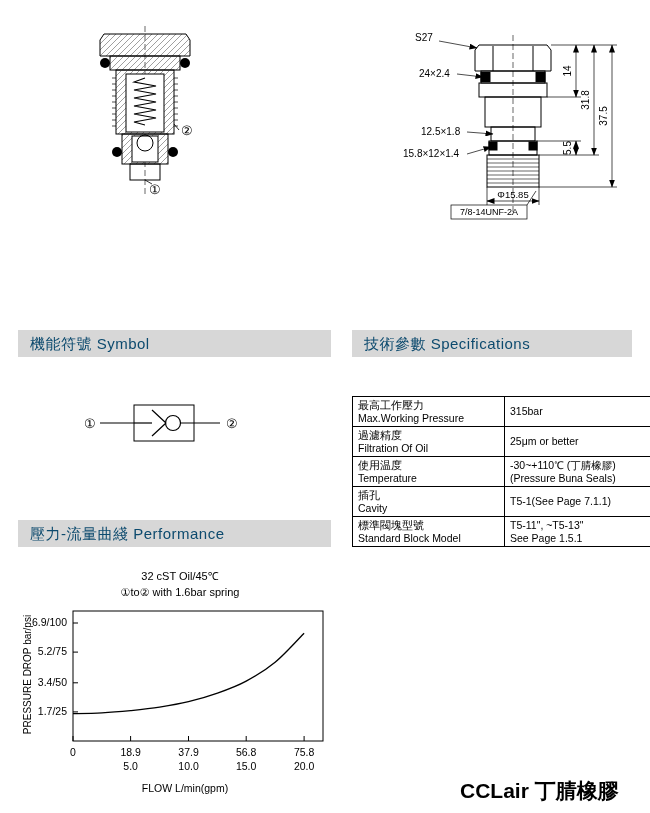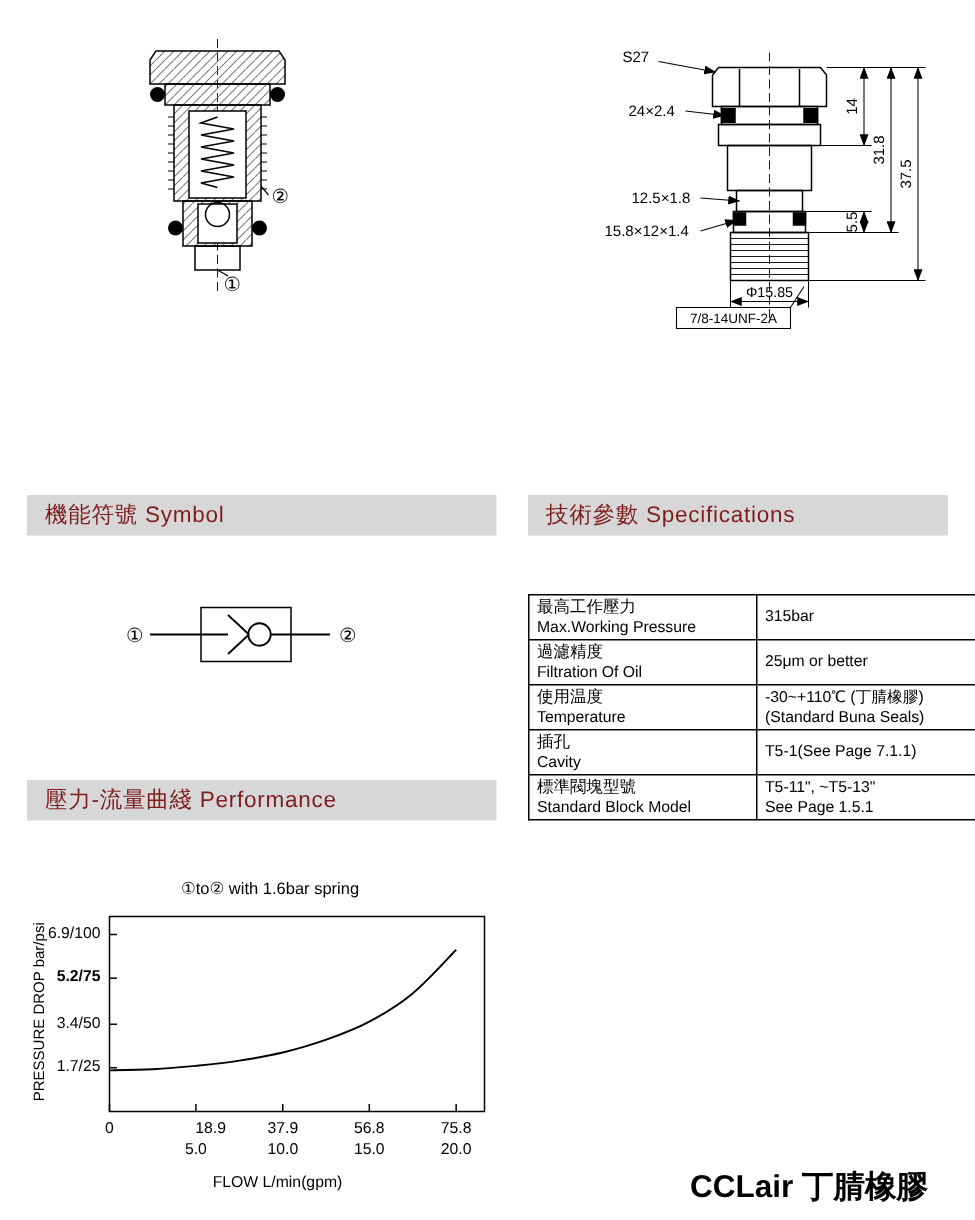--- a/index.html
+++ b/index.html
@@ -1,21 +1,21 @@
 <!DOCTYPE html>
 <html><head>
 <meta charset="utf-8">
 <style>
   * { margin:0; padding:0; box-sizing:border-box; }
   html,body { background:#fff; }
   body { font-family:"Liberation Sans", sans-serif; color:#000; }
   .page { position:relative; width:650px; height:813px; background:#fff; overflow:hidden; }
 
   .bar { position:absolute; height:27px; background:#d7d7d7; font-size:15px; line-height:27px;
-         padding-left:12px; letter-spacing:0.5px; color:#7f1d1d; }
+         padding-left:12px; letter-spacing:0.5px; color:#0c4a6e; }
   #symbol-bar { left:18px; top:330px; width:313px; }
   #spec-bar   { left:352px; top:330px; width:280px; }
   #perf-bar   { left:18px; top:520px; width:313px; }
 
   .spec-table { position:absolute; left:352px; top:396px; width:302px; border-collapse:collapse; }
   .spec-table td { border:1px solid #000; padding:2px 5px; vertical-align:middle; height:27px; }
   .spec-table .lbl { width:152px; }
   .zh { font-size:11px; line-height:13px; }
   .en { font-size:10.5px; line-height:12px; }
   .val { font-size:10.5px; line-height:12.5px; }
@@ -161,21 +161,21 @@
         <div>25μm or better</div>
       </td>
     </tr>
     <tr>
       <td class="lbl">
         <div class="zh">使用温度</div>
         <div class="en">Temperature</div>
       </td>
       <td class="val">
         <div>-30~+110℃ (丁腈橡膠)</div>
-        <div>(Standard Buna Seals)</div>
+        <div>(Pressure Buna Seals)</div>
       </td>
     </tr>
     <tr>
       <td class="lbl">
         <div class="zh">插孔</div>
         <div class="en">Cavity</div>
       </td>
       <td class="val">
         <div>T5-1(See Page 7.1.1)</div>
       </td>
@@ -187,42 +187,43 @@
       </td>
       <td class="val">
         <div>T5-11", ~T5-13"</div>
         <div>See Page 1.5.1</div>
       </td>
     </tr>
   </tbody>
     </table>
 
   <div id="chart-canvas">
+    <div class="chart-title" style="top:12px">32 cST Oil/45℃</div>
     <div class="chart-title" style="top:30px">①to② with 1.6bar spring</div>
     <span class="ylabel">PRESSURE DROP bar/psi</span>
     <svg id="perf-plot" width="250" height="130" viewBox="0 0 250 130">
       <rect x="0" y="0" width="250" height="130" fill="none" stroke="#000" stroke-width="1"></rect>
     <line x1="0" y1="100.9" x2="5" y2="100.9" stroke="#000" stroke-width="1"></line>
         <line x1="0" y1="71.8" x2="5" y2="71.8" stroke="#000" stroke-width="1"></line>
         <line x1="0" y1="41.1" x2="5" y2="41.1" stroke="#000" stroke-width="1"></line>
         <line x1="0" y1="12.0" x2="5" y2="12.0" stroke="#000" stroke-width="1"></line>
         <line x1="0.0" y1="130" x2="0.0" y2="125" stroke="#000" stroke-width="1"></line>
         <line x1="57.6" y1="130" x2="57.6" y2="125" stroke="#000" stroke-width="1"></line>
         <line x1="115.5" y1="130" x2="115.5" y2="125" stroke="#000" stroke-width="1"></line>
         <line x1="173.2" y1="130" x2="173.2" y2="125" stroke="#000" stroke-width="1"></line>
         <line x1="231.1" y1="130" x2="231.1" y2="125" stroke="#000" stroke-width="1"></line>
         <path d="M0.0,102.6C4.8,102.5 19.4,102.3 29.0,101.8C38.6,101.3 48.0,100.5 57.6,99.6C67.2,98.6 76.9,97.6 86.6,96.1C96.2,94.6 105.9,93.0 115.5,90.7C125.2,88.3 134.9,85.5 144.5,82.1C154.1,78.7 163.6,75.3 173.2,70.1C182.8,65.0 192.5,59.3 202.1,51.3C211.8,43.3 226.3,27.1 231.1,22.2" fill="none" stroke="#000" stroke-width="1.3"></path>
       </svg>
     <div class="xlabel">FLOW L/min(gpm)</div>
   <span class="tick-label y-tick" style="top: 148.921px;">1.7/25</span>
       <span class="tick-label y-tick" style="top: 119.842px;">3.4/50</span>
-      <span class="tick-label y-tick" style="top: 89.0526px; font-weight: bold;">5.2/75</span>
+      <span class="tick-label y-tick" style="top: 89.0526px;">5.2/75</span>
       <span class="tick-label y-tick" style="top: 59.9737px;">6.9/100</span>
       <span class="tick-label x-tick" style="left: 38px; top: 190px;">0</span>
-      <span class="tick-label x-tick" style="left: 95.622px; top: 190px; text-align: right;">18.9</span>
+      <span class="tick-label x-tick" style="left: 95.622px; top: 190px;">18.9</span>
       <span class="tick-label x-tick" style="left: 95.622px; top: 204px;">5.0</span>
       <span class="tick-label x-tick" style="left: 153.549px; top: 190px;">37.9</span>
       <span class="tick-label x-tick" style="left: 153.549px; top: 204px;">10.0</span>
       <span class="tick-label x-tick" style="left: 211.171px; top: 190px;">56.8</span>
       <span class="tick-label x-tick" style="left: 211.171px; top: 204px;">15.0</span>
       <span class="tick-label x-tick" style="left: 269.098px; top: 190px;">75.8</span>
       <span class="tick-label x-tick" style="left: 269.098px; top: 204px;">20.0</span>
     </div>
 
   <div class="logo">CCLair 丁腈橡膠</div>

